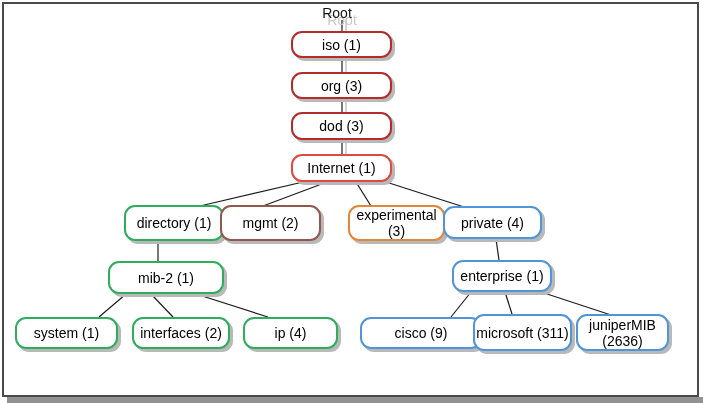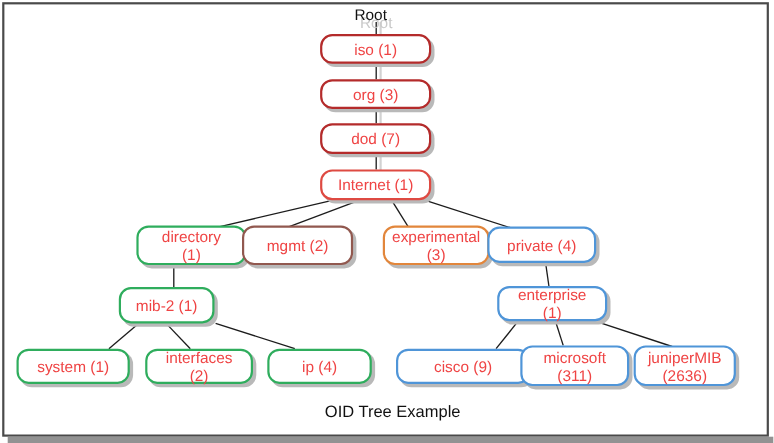--- a/index.html
+++ b/index.html
@@ -3,22 +3,22 @@
 <meta charset="utf-8">
 <style>
   html,body{margin:0;padding:0;background:#ffffff;}
   body{font-family:"Liberation Sans","DejaVu Sans",sans-serif;}
   .stage{position:relative;width:704px;height:403px;background:#ffffff;overflow:hidden;}
   .frame{position:absolute;left:2px;top:2px;width:697px;height:395px;border:2px solid #4a4a4a;box-sizing:border-box;z-index:0;background:#ffffff;}
   .frame-shadow{position:absolute;left:7px;top:397px;width:696px;height:6px;background:#929292;z-index:0;}
   svg.edges{position:absolute;left:0;top:0;width:704px;height:403px;z-index:1;}
   .node{position:absolute;z-index:2;display:flex;align-items:center;justify-content:center;
         text-align:center;background:#ffffff;border:2px solid #888;border-radius:11px;
-        box-sizing:border-box;font-size:14px;line-height:16px;color:#ef4444;
-        box-shadow:3px 3px 0 #b9b9b9;padding:0 11px;}
+        box-sizing:border-box;font-size:14px;line-height:16px;color:#000000;
+        box-shadow:3px 3px 0 #b9b9b9;padding:0 0;}
   .root-label{position:absolute;z-index:3;font-size:14px;color:#111;text-align:center;}
   .root-ghost{position:absolute;z-index:2;font-size:14px;color:#c9c9c9;text-align:center;}
   .caption{position:absolute;z-index:2;font-size:15px;color:#111;text-align:center;}
 </style>
 </head>
 <body>
 
 <div class="stage">
   <div class="frame"></div>
   <div class="frame-shadow"></div>
@@ -42,30 +42,29 @@
       <line x1="505" y1="292" x2="512" y2="314" stroke="#1c1c1c" stroke-width="1.2"></line>
       <line x1="541" y1="292" x2="611" y2="315" stroke="#1c1c1c" stroke-width="1.2"></line>
     </svg>
 
   <div class="root-ghost" style="left:302px;top:12px;width:80px;">Root</div>
   <div class="root-label" style="left:297px;top:5px;width:80px;">Root</div>
 
   <div id="nodes">
       <div class="node" style="left: 291px; top: 31px; width: 101px; height: 27px; border-color: rgb(180, 43, 43);">iso (1)</div>
       <div class="node" style="left: 291px; top: 72px; width: 101px; height: 27px; border-color: rgb(180, 43, 43);">org (3)</div>
-      <div class="node" style="left: 291px; top: 112px; width: 101px; height: 28px; border-color: rgb(180, 43, 43);">dod (7)</div>
+      <div class="node" style="left: 291px; top: 112px; width: 101px; height: 28px; border-color: rgb(180, 43, 43);">dod (3)</div>
       <div class="node" style="left: 291px; top: 154px; width: 101px; height: 28px; border-color: rgb(222, 74, 66);">Internet (1)</div>
       <div class="node" style="left: 124px; top: 205px; width: 100px; height: 36px; border-color: rgb(47, 173, 93);">directory (1)</div>
       <div class="node" style="left: 220px; top: 205px; width: 101px; height: 36px; border-color: rgb(145, 88, 79);">mgmt (2)</div>
       <div class="node" style="left: 333px; top: 205px; width: 97px; height: 36px; border-color: rgb(226, 134, 59); margin-left: 15px;">experimental (3)</div>
       <div class="node" style="left: 443px; top: 206px; width: 99px; height: 33px; border-color: rgb(79, 149, 216);">private (4)</div>
-      <div class="node" style="left: 108px; top: 261px; width: 87px; height: 33px; border-color: rgb(47, 173, 93); text-align: center;">mib-2 (1)</div>
+      <div class="node" style="left: 108px; top: 261px; width: 116px; height: 33px; border-color: rgb(47, 173, 93); text-align: center;">mib-2 (1)</div>
       <div class="node" style="left: 452px; top: 260px; width: 100px; height: 32px; border-color: rgb(79, 149, 216);">enterprise (1)</div>
       <div class="node" style="left: 15px; top: 317px; width: 103px; height: 32px; border-color: rgb(47, 173, 93);">system (1)</div>
       <div class="node" style="left: 132px; top: 317px; width: 98px; height: 32px; border-color: rgb(47, 173, 93);">interfaces (2)</div>
       <div class="node" style="left: 243px; top: 317px; width: 95px; height: 32px; border-color: rgb(47, 173, 93);">ip (4)</div>
       <div class="node" style="left: 360px; top: 317px; width: 122px; height: 32px; border-color: rgb(79, 149, 216);">cisco (9)</div>
       <div class="node" style="left: 473px; top: 314px; width: 99px; height: 37px; border-color: rgb(79, 149, 216);">microsoft (311)</div>
       <div class="node" style="left: 576px; top: 314px; width: 93px; height: 37px; border-color: rgb(79, 149, 216);">juniperMIB (2636)</div>
     </div>
 
-  <div class="caption" style="left:252px;top:366px;width:210px;">OID Tree Example</div>
 </div>
 
 </body></html>

